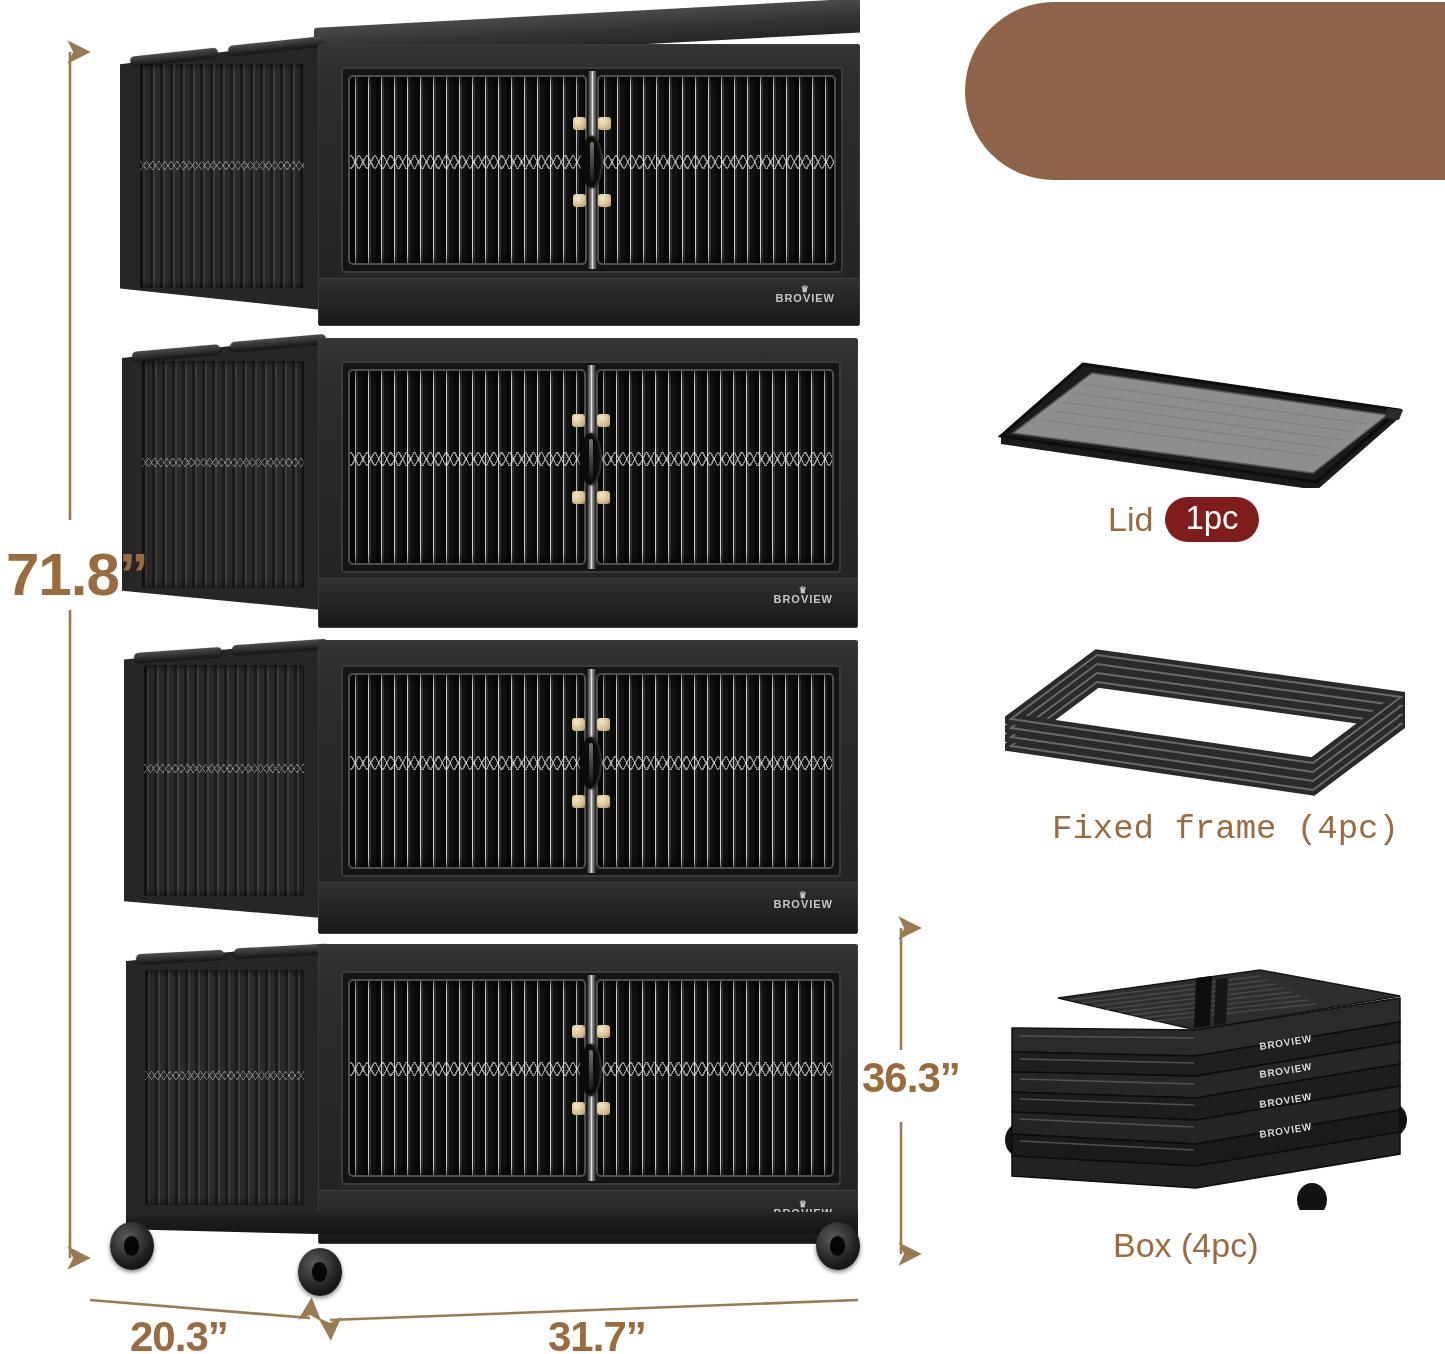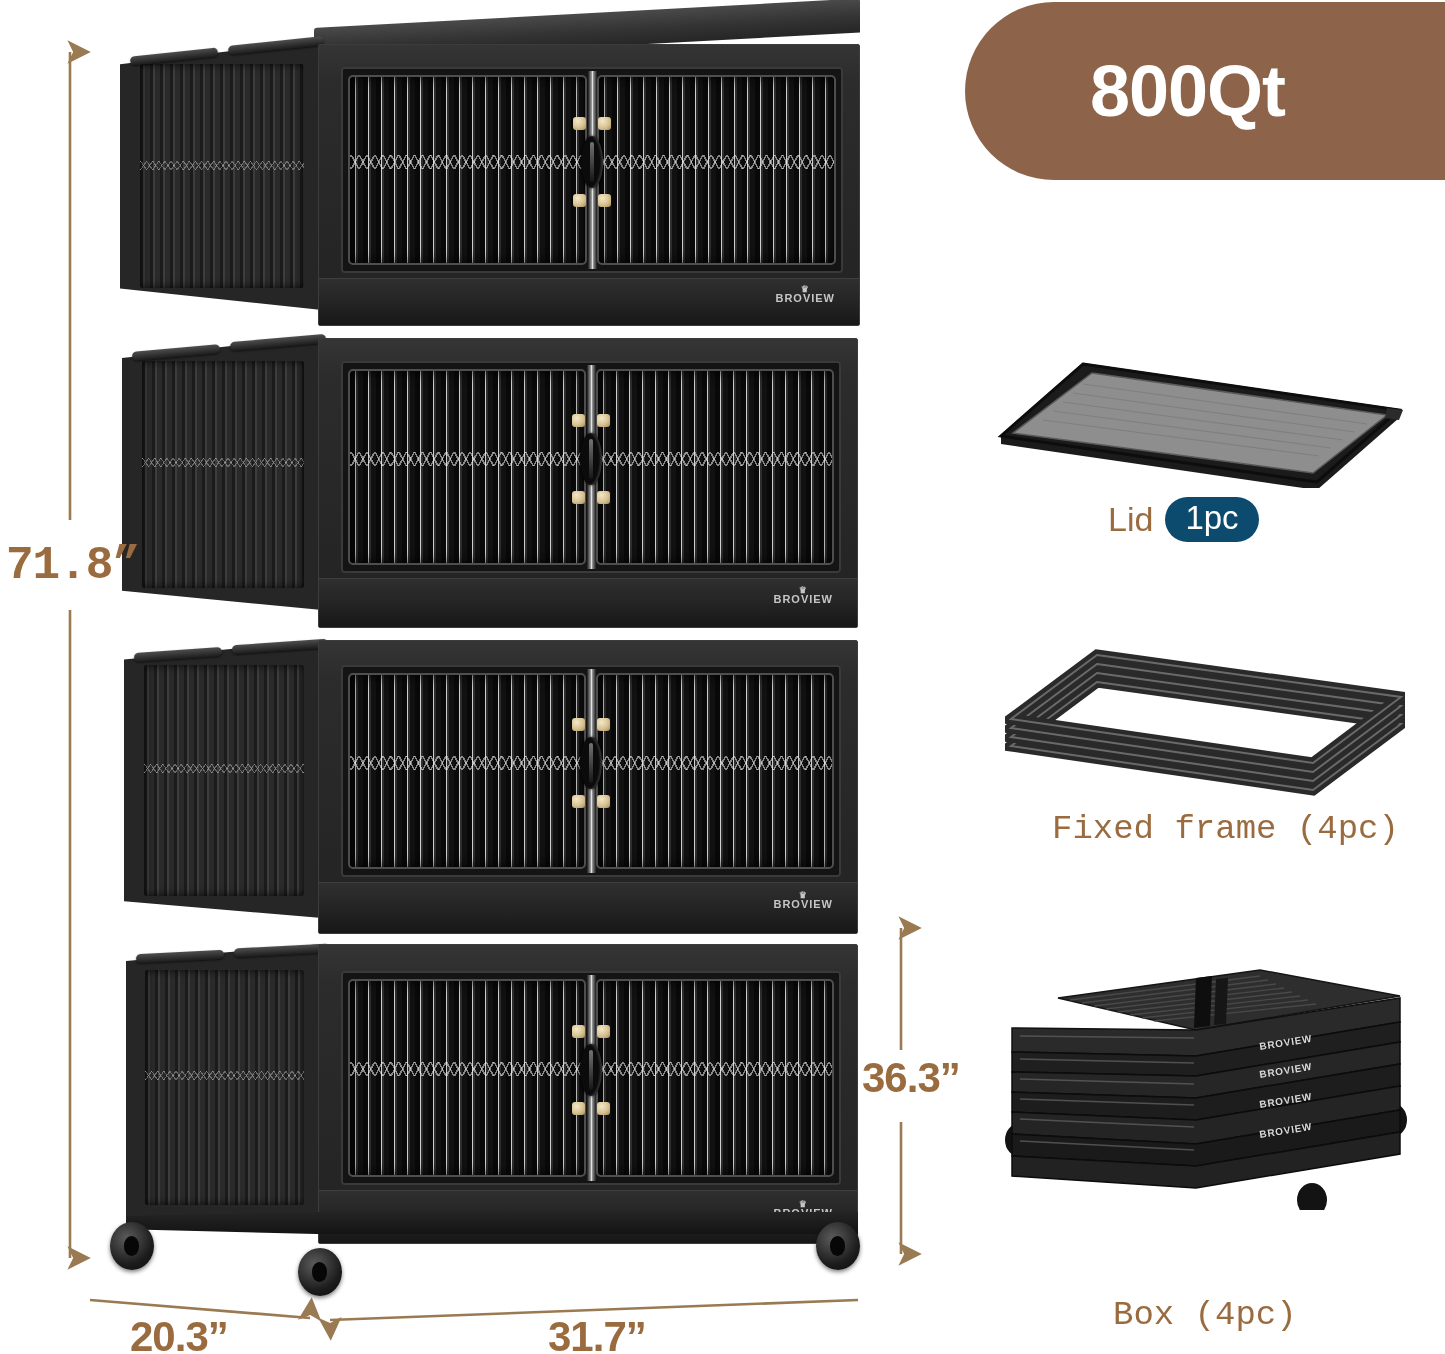--- a/index.html
+++ b/index.html
@@ -264,36 +264,35 @@
   
   .part-caption {
     position: absolute;
     color: #9a6b3f;
     font-size: 34px;
     white-space: nowrap;
     font-family: "Liberation Sans", sans-serif;
   }
   .pill {
     display: inline-block;
-    background: #0c4a6e;
+    background: #7f1d1d;
     color: #ffffff;
     border-radius: 24px;
     padding: 2px 20px 5px 20px;
     font-size: 33px;
     margin-left: 12px;
     vertical-align: 2px;
   }
 </style>
 </head>
 <body>
 
 <div id="stage">
 
   <div id="capacity-badge">
-    <div class="cap-main">800Qt</div>
   </div>
 
   <div id="cabinet-wrap">
 
     <div class="tier" style="top:0px;height:310px;">
 
       <div class="top-cap" style="left:214px;top:14px;width:546px;height:34px;transform:skewY(-3.1deg);transform-origin:left top;"></div>
 
       <div class="side-panel" style="left:20px;top:26px;width:200px;height:270px;clip-path:polygon(0% 9%,100% 0%,100% 100%,0% 92%);">
         <div class="side-flute"></div>
@@ -513,21 +512,21 @@
       </g>
 
       <g fill="#d8d8d8" font-family="Liberation Sans, sans-serif" font-size="10" font-weight="bold" letter-spacing="0.8">
         <text x="300" y="90" transform="rotate(-9 300 90)">BROVIEW</text>
         <text x="300" y="118" transform="rotate(-9 300 118)">BROVIEW</text>
         <text x="300" y="148" transform="rotate(-9 300 148)">BROVIEW</text>
         <text x="300" y="178" transform="rotate(-9 300 178)">BROVIEW</text>
       </g>
     </svg>
   </div>
-  <div class="part-caption" style="left:1113px;top:1296px;font-family:Liberation Mono, monospace;">Box (4pc)</div>
+  <div class="part-caption" style="left:1113px;top:1226px;">Box (4pc)</div>
 
   <svg id="dims">
     <defs>
       <marker id="arrUp" markerWidth="9" markerHeight="9" refX="4.5" refY="8" orient="auto">
         <polygon points="4.5,0 9,9 4.5,6.8 0,9" fill="#9a7a52"></polygon>
       </marker>
       <marker id="arrEnd" markerWidth="9" markerHeight="9" refX="4.5" refY="8" orient="auto">
         <polygon points="4.5,0 9,9 4.5,6.8 0,9" fill="#9a7a52"></polygon>
       </marker>
     </defs>
@@ -536,18 +535,18 @@
     <line x1="70" y1="610" x2="70" y2="1258" stroke="#9a7a52" stroke-width="2.6" marker-end="url(#arrEnd)"></line>
 
     <line x1="901" y1="928" x2="901" y2="1050" stroke="#9a7a52" stroke-width="2.6" marker-start="url(#arrUp)"></line>
     <line x1="901" y1="1122" x2="901" y2="1254" stroke="#9a7a52" stroke-width="2.6" marker-end="url(#arrEnd)"></line>
 
     <line x1="90" y1="1300" x2="310" y2="1318" stroke="#9a7a52" stroke-width="2.6" marker-end="url(#arrEnd)"></line>
 
     <line x1="858" y1="1300" x2="330" y2="1320" stroke="#9a7a52" stroke-width="2.6" marker-end="url(#arrEnd)"></line>
   </svg>
 
-  <div class="dim-text" style="left:6px;top:540px;font-size:46px;font-family:Liberation Mono, monospace;">71.8”</div>
+  <div class="dim-text" style="left:6px;top:540px;font-size:60px;">71.8”</div>
   <div class="dim-text" style="left:862px;top:1054px;font-size:42px;">36.3”</div>
   <div class="dim-text" style="left:130px;top:1313px;font-size:42px;">20.3”</div>
   <div class="dim-text" style="left:548px;top:1313px;font-size:42px;">31.7”</div>
 
 </div>
 
 </body></html>

